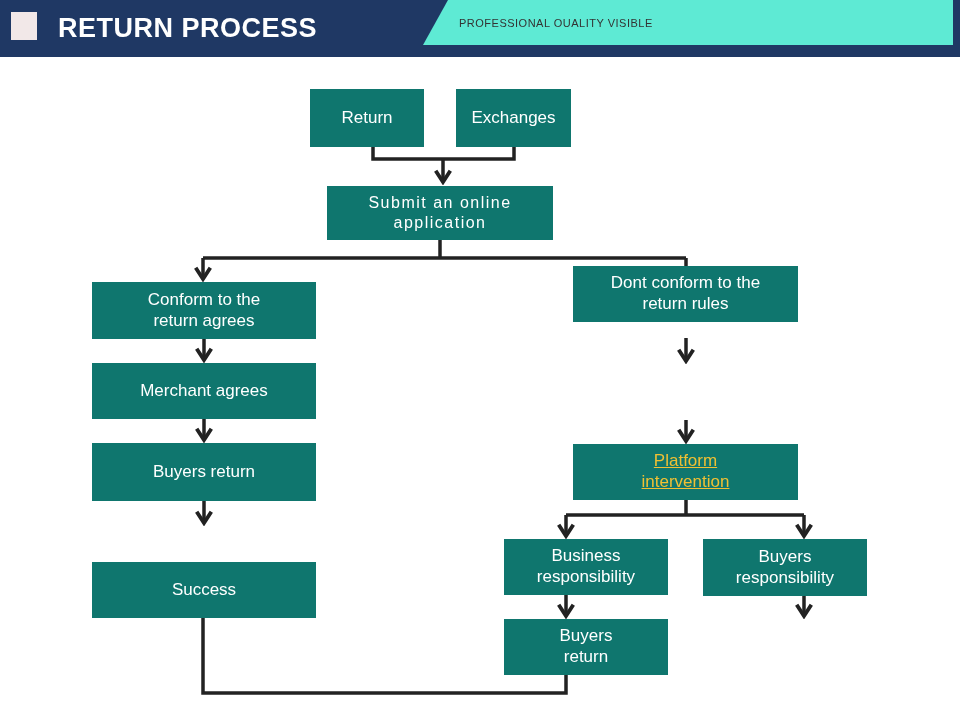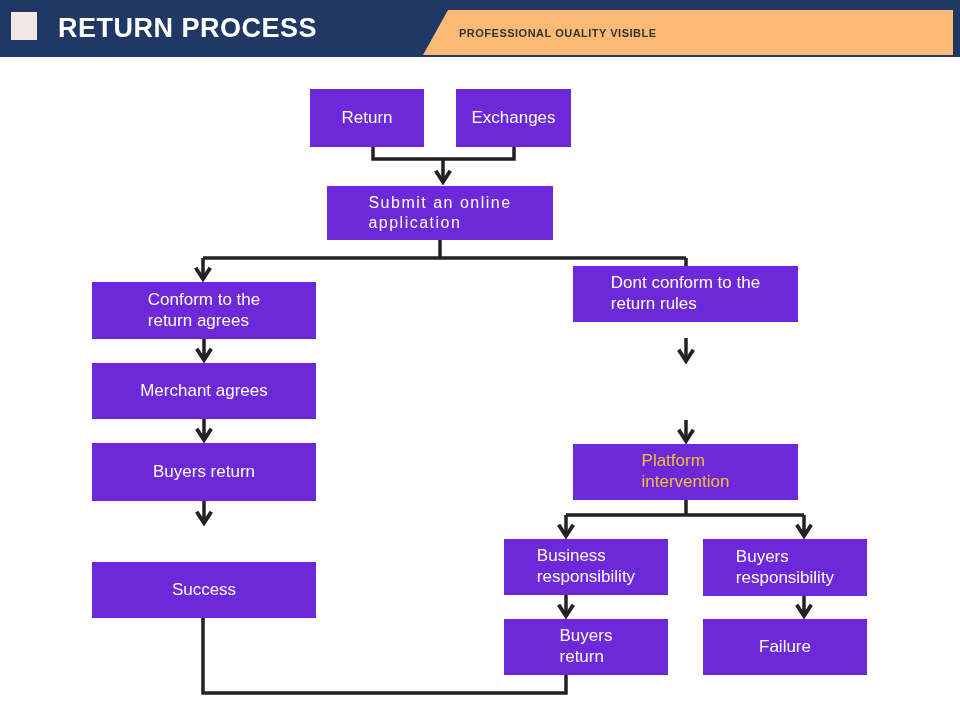--- a/index.html
+++ b/index.html
@@ -29,48 +29,47 @@
   }
   .page-title {
     position: absolute; left: 58px; top: 0;
     height: 57px; line-height: 57px;
     margin: 0;
     font-size: 27px; font-weight: bold;
     color: #ffffff; letter-spacing: 0.5px;
     white-space: nowrap;
   }
   .header-ribbon {
-    position: absolute; left: 423px; top: 10px;
+    position: absolute; left: 423px; top: 0;
     width: 530px; height: 45px;
-    background: #fdba74;
+    background: #5eead4;
     clip-path: polygon(25px 0, 100% 0, 100% 100%, 0 100%);
-    font-weight: bold;
   }
   .header-subtitle {
     position: absolute; left: 36px; top: 0;
     height: 45px; line-height: 47px;
     font-size: 11px; color: #333333;
     letter-spacing: 0.5px; white-space: nowrap;
   }
 
   
   .flowchart { position: absolute; left: 0; top: 0; width: 960px; height: 720px; }
   .connectors { position: absolute; left: 0; top: 0; width: 960px; height: 720px; }
 
   .node {
     position: absolute;
-    background: #6d28d9;
+    background: #0f766e;
     color: #ffffff;
     display: flex; align-items: center; justify-content: center;
-    text-align: left;
+    text-align: center;
     font-size: 17px; line-height: 1.22;
     white-space: pre-line;
   }
   .node.spaced { font-size: 16px; letter-spacing: 1.5px; }
-  .node.highlight { color: #f0c033; }
+  .node.highlight { color: #f0c033; text-decoration: underline; }
 
   
   #n-return            { left: 310px; top:  89px; width: 114px; height: 58px; }
   #n-exchanges         { left: 456px; top:  89px; width: 115px; height: 58px; }
   #n-submit            { left: 327px; top: 186px; width: 226px; height: 54px; }
   #n-conform           { left:  92px; top: 282px; width: 224px; height: 57px; }
   #n-dont-conform      { left: 573px; top: 266px; width: 225px; height: 56px; }
   #n-merchant-agrees   { left:  92px; top: 363px; width: 224px; height: 56px; }
   #n-merchant-dont     { left: 573px; top: 364px; width: 225px; height: 56px; }
   #n-buyers-return     { left:  92px; top: 443px; width: 224px; height: 58px; }
@@ -143,16 +142,15 @@
     <div class="node" id="n-buyers-return">Buyers return</div>
     <div class="node highlight" id="n-platform">Platform
 intervention</div>
     <div class="node" id="n-success">Success</div>
     <div class="node" id="n-business-resp">Business
 responsibility</div>
     <div class="node" id="n-buyers-resp">Buyers
 responsibility</div>
     <div class="node" id="n-buyers-return-2">Buyers
 return</div>
-    <div class="node" id="n-failure">Failure</div>
   </div>
 
 </div>
 
 </body></html>

